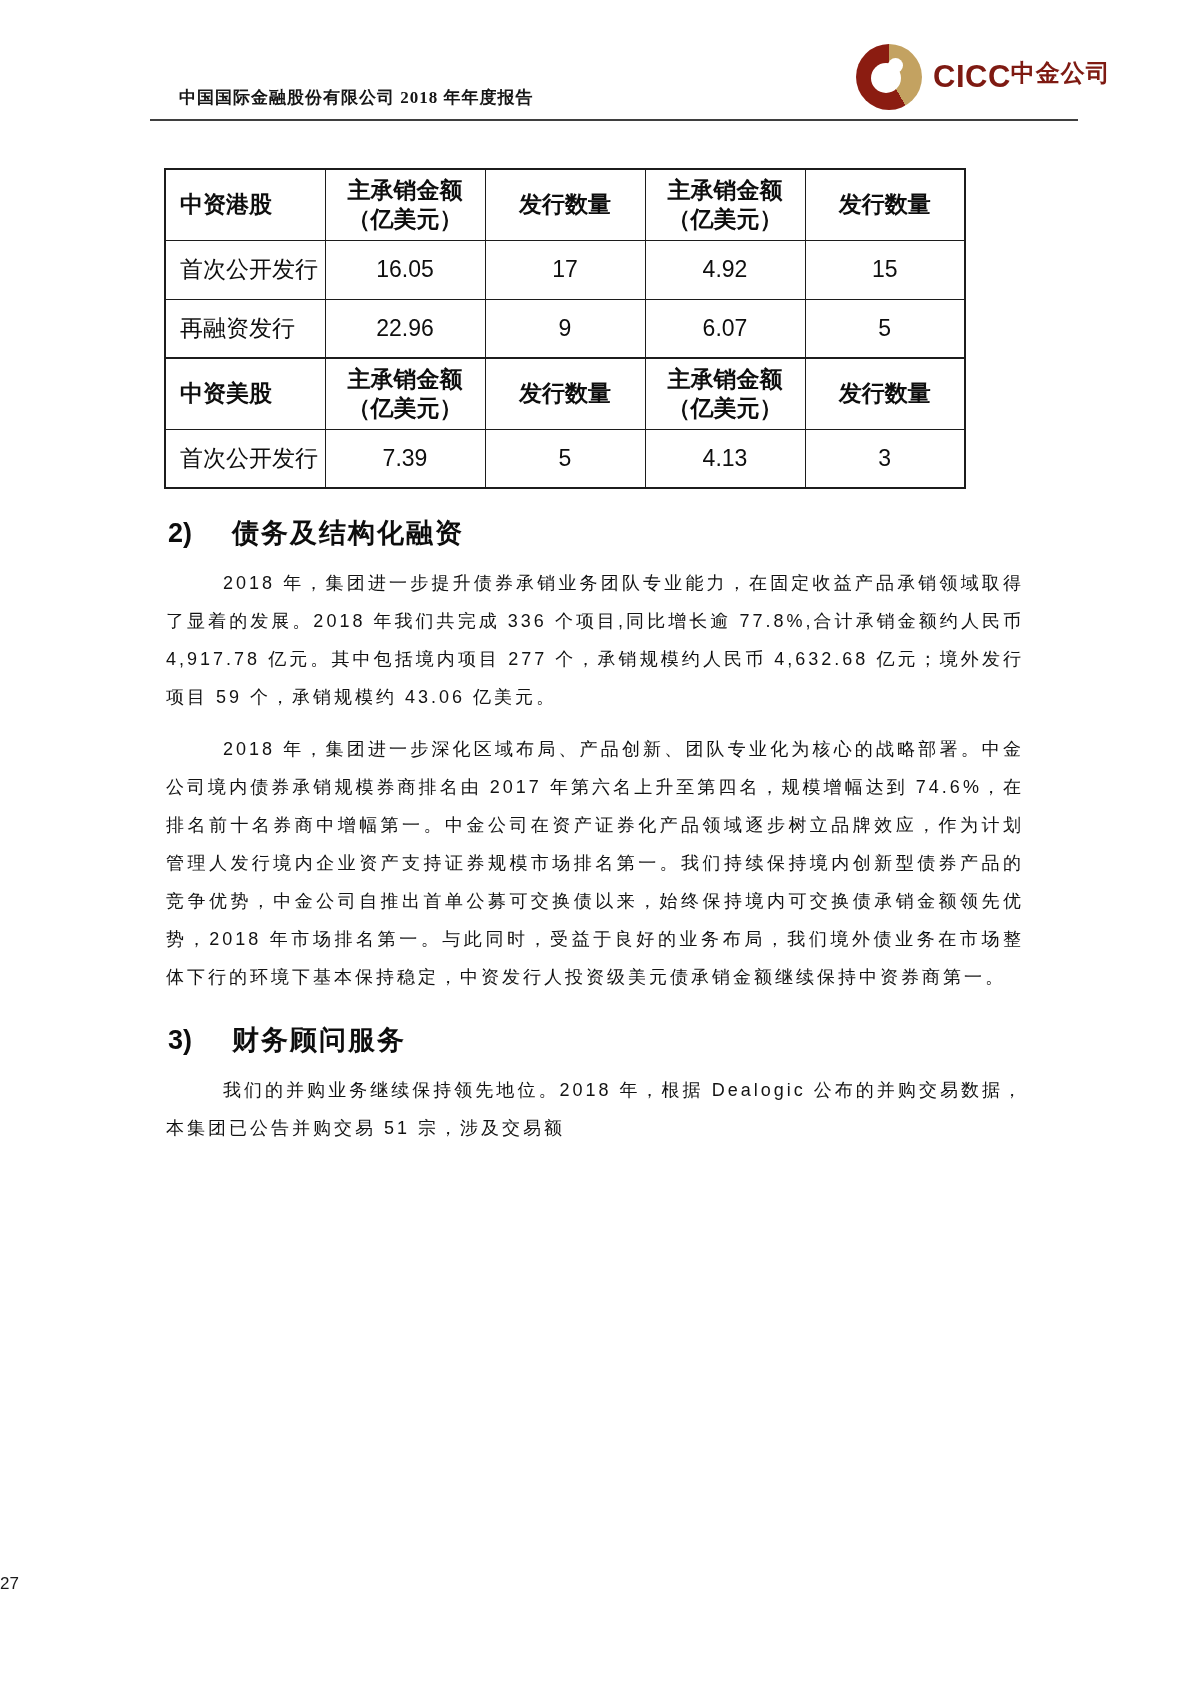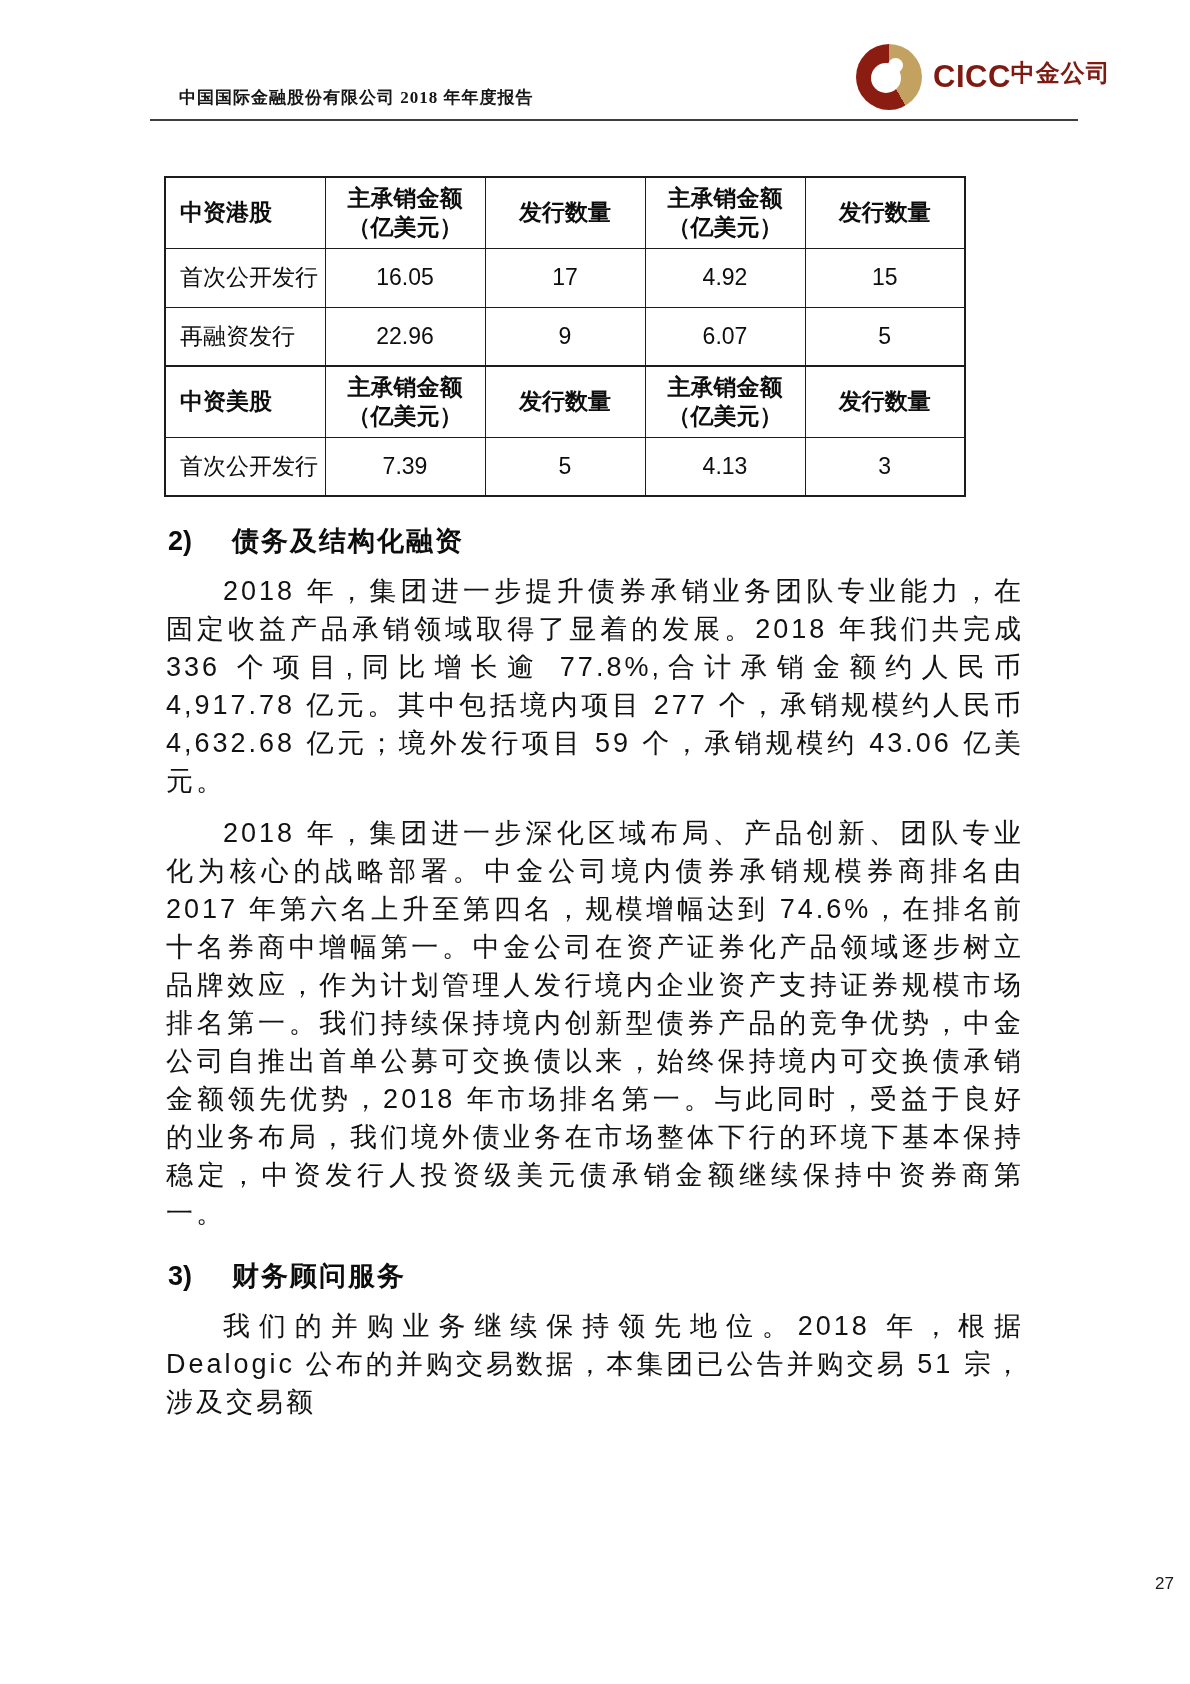--- a/index.html
+++ b/index.html
@@ -70,21 +70,20 @@
     left: 166px;
     top: 168px;
     width: 858px;
   }
 
   table.fin {
     border-collapse: collapse;
     table-layout: fixed;
     width: 802px;
     margin-left: -2px;
-    margin-top: 8px;
   }
   table.fin td {
     border: 1.5px solid #1c1c1c;
     font-size: 23px;
     text-align: center;
     vertical-align: middle;
     white-space: pre-line;
     line-height: 1.25;
     padding: 6px 4px;
     color: #0e0e0e;
@@ -100,34 +99,34 @@
     margin: 26px 0 0 2px;
     font-size: 27px;
     font-weight: bold;
     color: #0d0d0d;
     letter-spacing: 2px;
   }
   .sec-num { display: inline-block; width: 64px; letter-spacing: 0; }
 
   .para {
     margin-top: 13px;
-    font-size: 27px;
+    font-size: 18px;
     line-height: 38px;
     text-align: justify;
     text-indent: 57px;
     letter-spacing: 3px;
     color: #121212;
   }
   .para + .para { margin-top: 14px; }
 
   .page-num {
     position: absolute;
     left: 0; right: 16px;
     top: 1574px;
-    text-align: right;
+    text-align: left;
     font-size: 17px;
     color: #1a1a1a;
   }
 </style>
 </head>
 <body>
 
 <div class="page">
 
   <div class="hdr-title">中国国际金融股份有限公司 2018 年年度报告</div>

